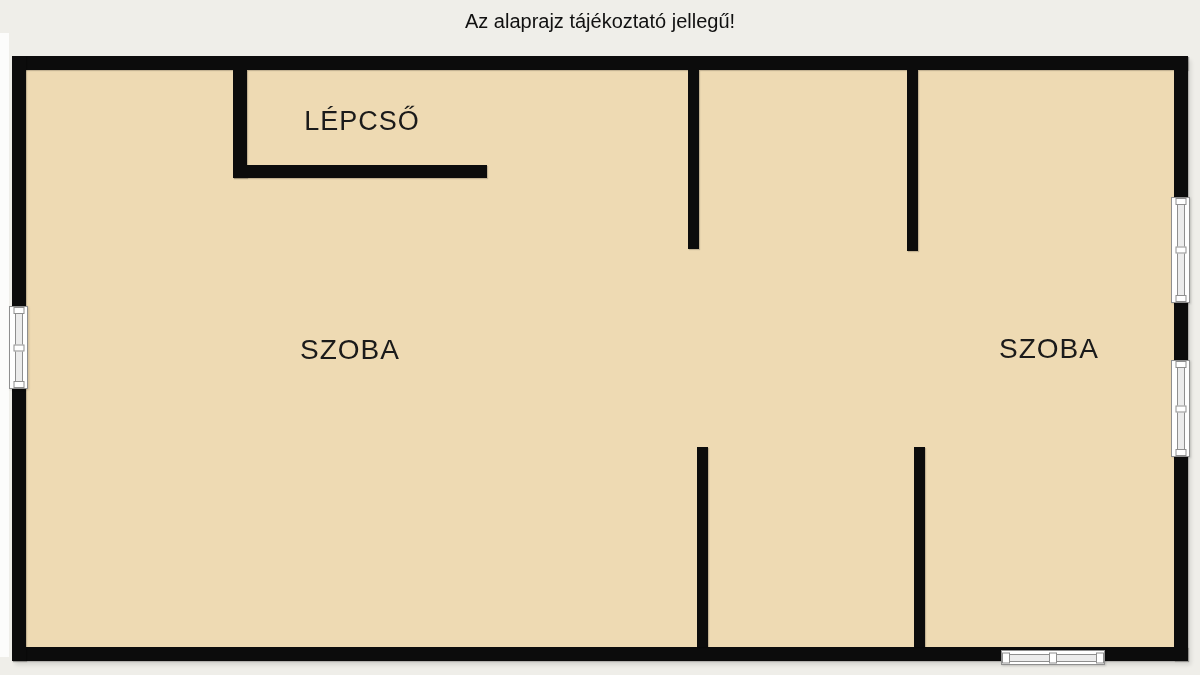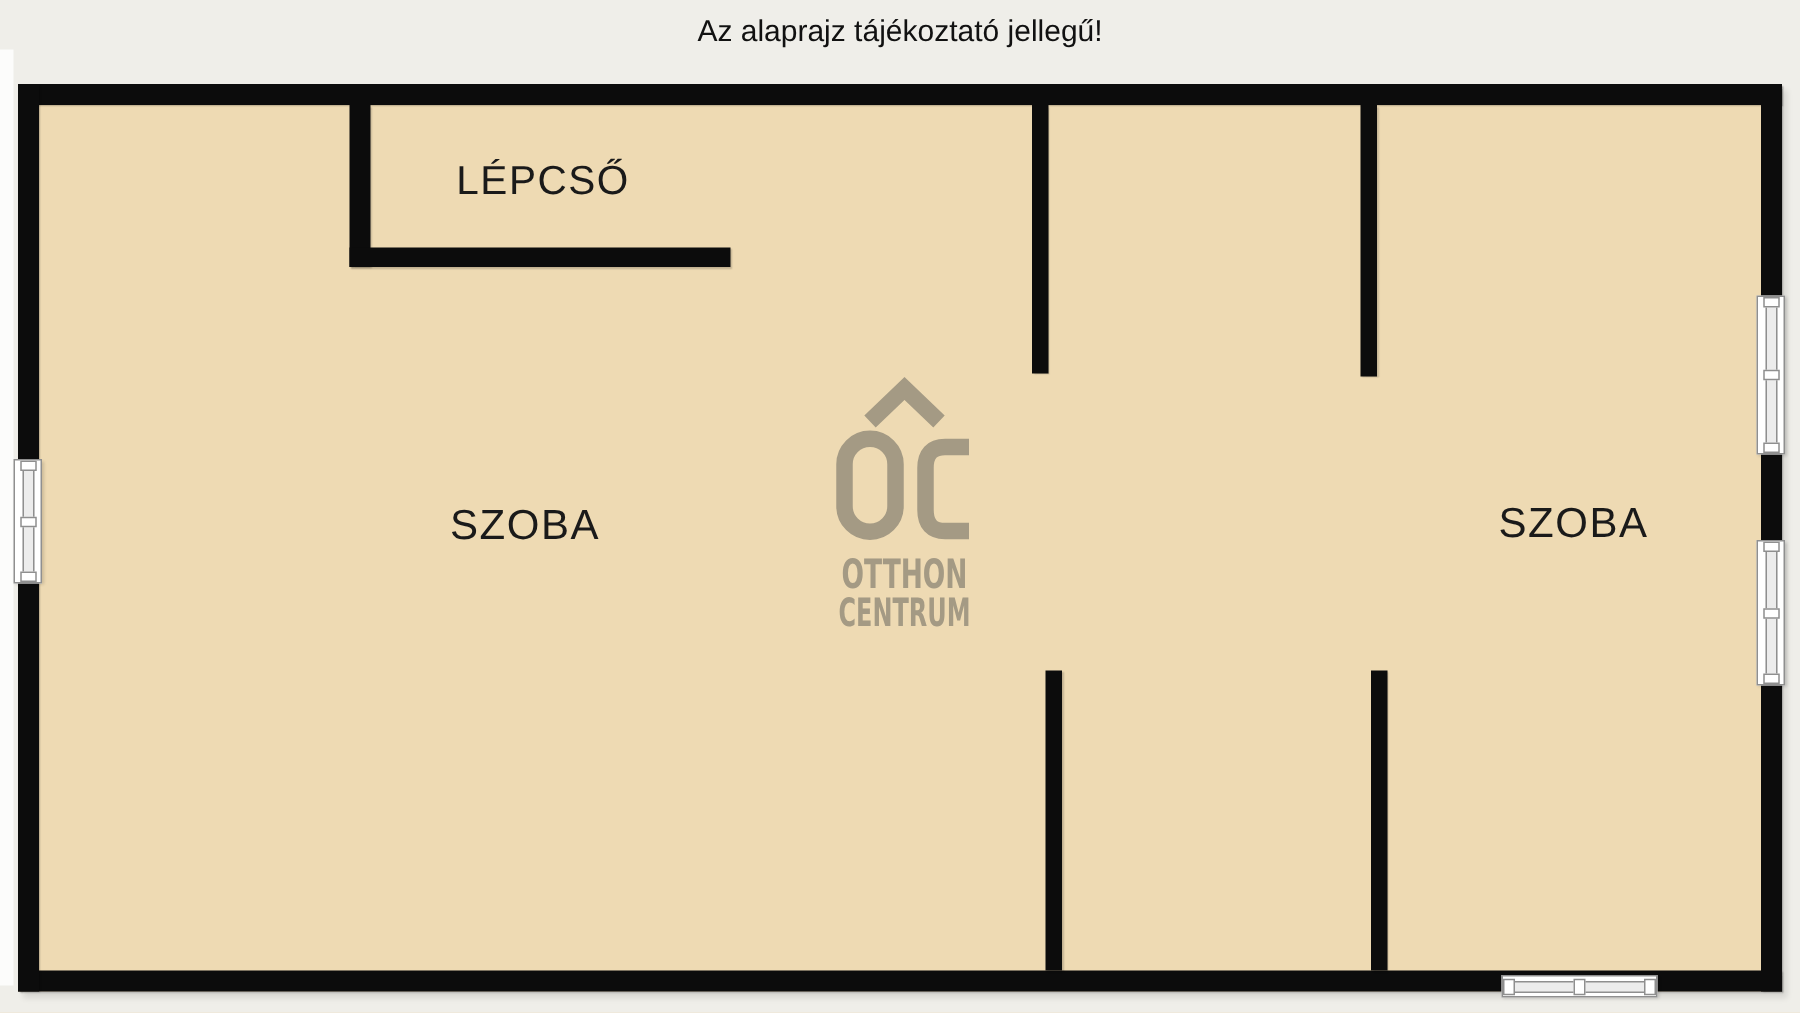--- a/index.html
+++ b/index.html
@@ -114,29 +114,20 @@
 <div class="page">
 
   <div class="disclaimer">Az alaprajz tájékoztató jellegű!</div>
 
   <div class="left-edge-strip"></div>
 
   <div class="plan" id="plan">
 
     <div class="floor"></div>
 
-    <div class="watermark">
-      <svg width="120" height="180" viewBox="0 0 120 180">
-        <path d="M37,36 L60,14 L83,36" fill="none" stroke="var(--logo,#a49a84)" stroke-width="11"></path>
-        <rect x="20" y="47.5" width="34" height="62" rx="17" fill="none" stroke="var(--logo,#a49a84)" stroke-width="11"></rect>
-        <path d="M103,53 L87,53 Q74,53 74,67 L74,95 Q74,109 87,109 L103,109" fill="none" stroke="var(--logo,#a49a84)" stroke-width="11"></path>
-        <text x="60" y="147" text-anchor="middle" font-size="27" font-weight="bold" textLength="84" lengthAdjust="spacingAndGlyphs" font-family="DejaVu Sans, sans-serif" fill="var(--logo,#a49a84)">OTTHON</text>
-        <text x="60" y="172" text-anchor="middle" font-size="26" font-weight="bold" textLength="88" lengthAdjust="spacingAndGlyphs" font-family="DejaVu Sans, sans-serif" fill="var(--logo,#a49a84)">CENTRUM</text>
-      </svg>
-    </div>
 
   <div class="wall" style="left: 12px; top: 56px; width: 1176px; height: 14px;"></div>
       <div class="wall" style="left: 12px; top: 647px; width: 1176px; height: 14px;"></div>
       <div class="wall" style="left: 12px; top: 56px; width: 14px; height: 605px;"></div>
       <div class="wall" style="left: 1174px; top: 56px; width: 14px; height: 605px;"></div>
       <div class="wall" style="left: 233px; top: 70px; width: 14px; height: 108px;"></div>
       <div class="wall" style="left: 233px; top: 165px; width: 254px; height: 13px;"></div>
       <div class="wall" style="left: 688px; top: 70px; width: 11px; height: 179px;"></div>
       <div class="wall" style="left: 907px; top: 70px; width: 11px; height: 181px;"></div>
       <div class="wall" style="left: 697px; top: 447px; width: 11px; height: 200px;"></div>

